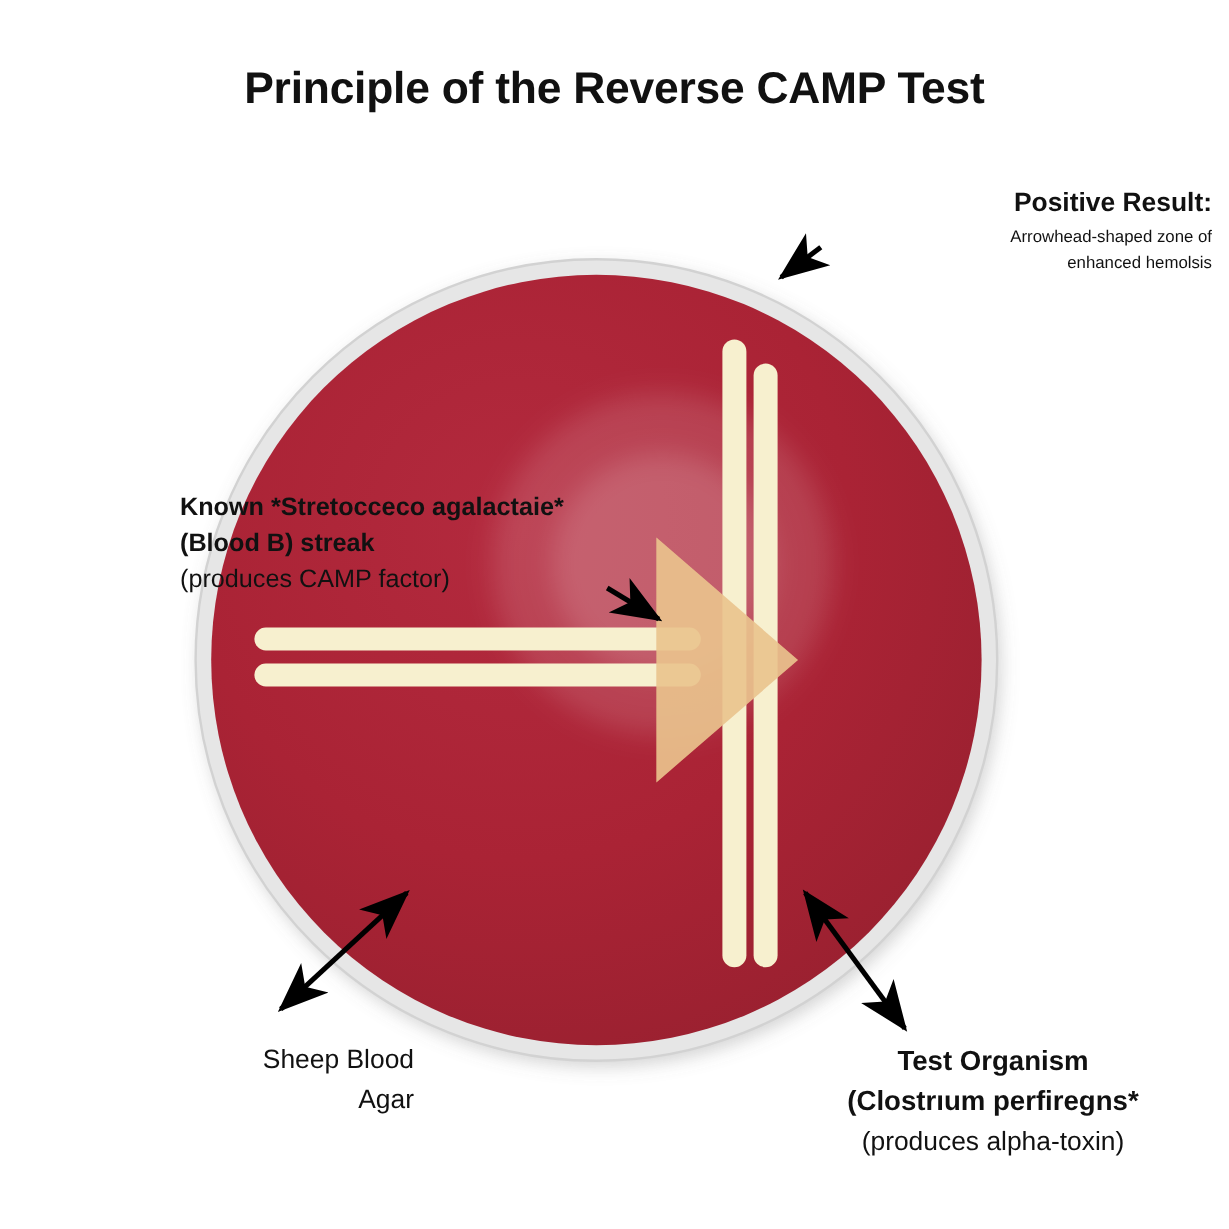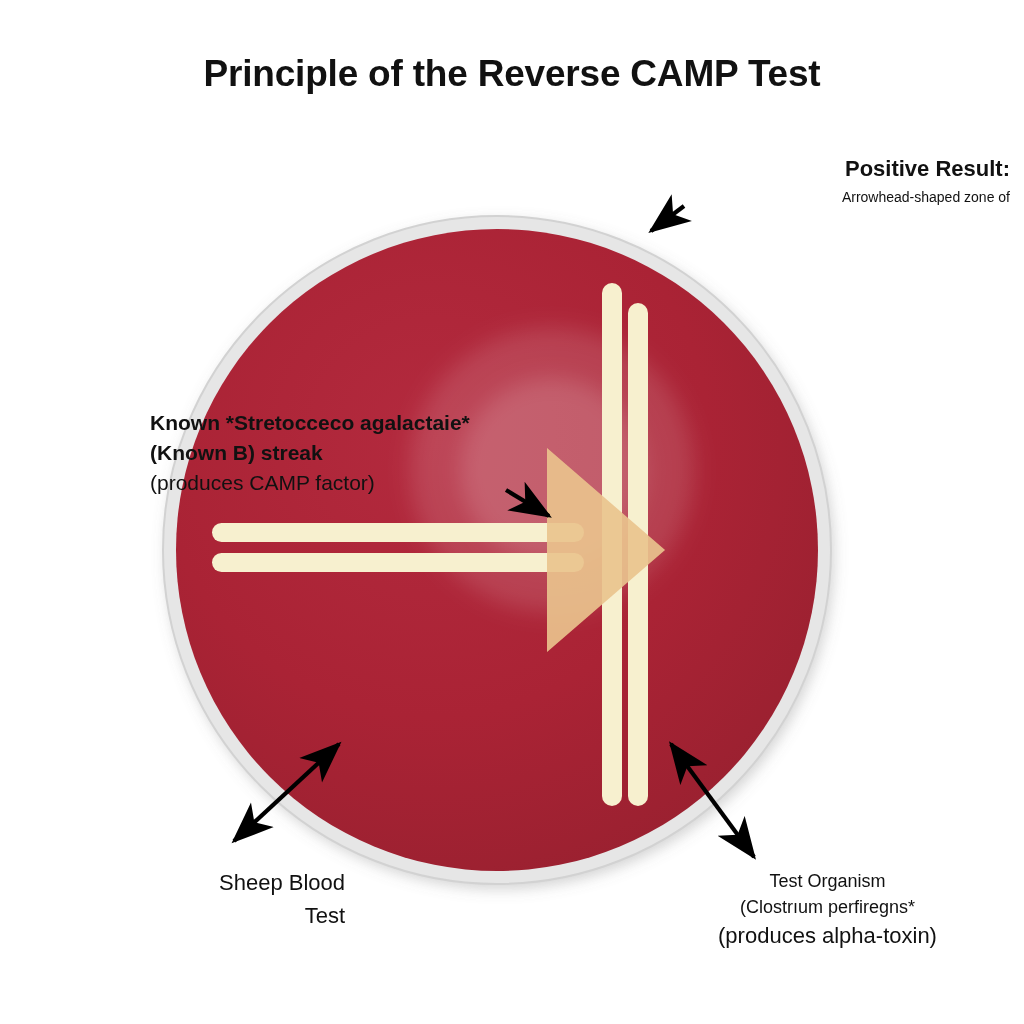--- a/index.html
+++ b/index.html
@@ -103,22 +103,22 @@
     padding-left: 22px;
   }
   .callout-organism {
     left: 630px;
     top: 868px;
     width: 395px;
     text-align: center;
     white-space: normal;
   }
   .callout-organism .hd {
-    font-size: 18px;
-    font-weight: normal;
+    font-size: 23px;
+    font-weight: bold;
     display: block;
     line-height: 1.45;
   }
   .callout-organism .ln {
     font-size: 22px;
     display: block;
     line-height: 1.45;
   }
 </style>
 </head>
@@ -190,31 +190,32 @@
     </g>
   </svg>
 
   <div class="text-layer">
 
     <div class="tbox title">Principle of the Reverse CAMP Test</div>
 
     <div class="tbox callout-top-right">
       <span class="hd">Positive Result:</span>
       <span class="ln">Arrowhead-shaped zone of</span>
+      <span class="ln">enhanced hemolsis</span>
     </div>
 
     <div class="tbox callout-streak">
       <span class="hd">Known *Stretocceco agalactaie*</span>
-      <span class="hd">(Known B) streak</span>
+      <span class="hd">(Blood B) streak</span>
       <span class="ln">(produces CAMP factor)</span>
     </div>
 
     <div class="tbox callout-agar">
       <span class="ln">Sheep Blood</span>
-      <span class="ln l2">Test</span>
+      <span class="ln l2">Agar</span>
     </div>
 
     <div class="tbox callout-organism">
       <span class="hd">Test Organism</span>
       <span class="hd">(Clostrıum perfiregns*</span>
       <span class="ln">(produces alpha-toxin)</span>
     </div>
 
   </div>
 </div>

